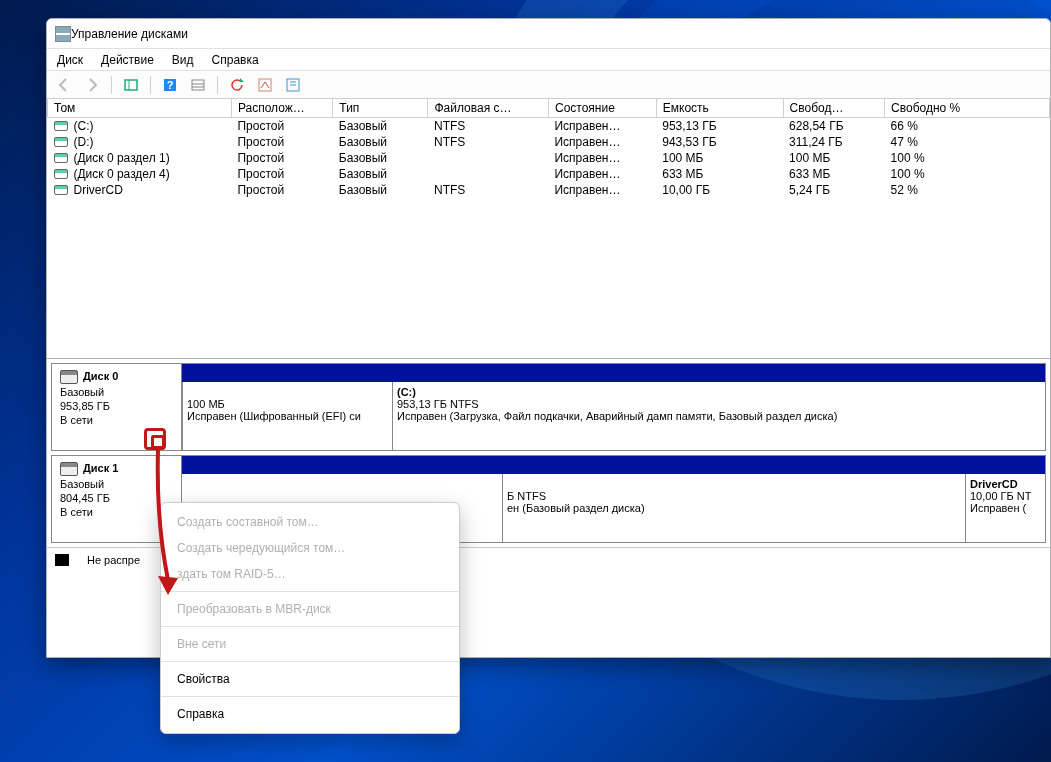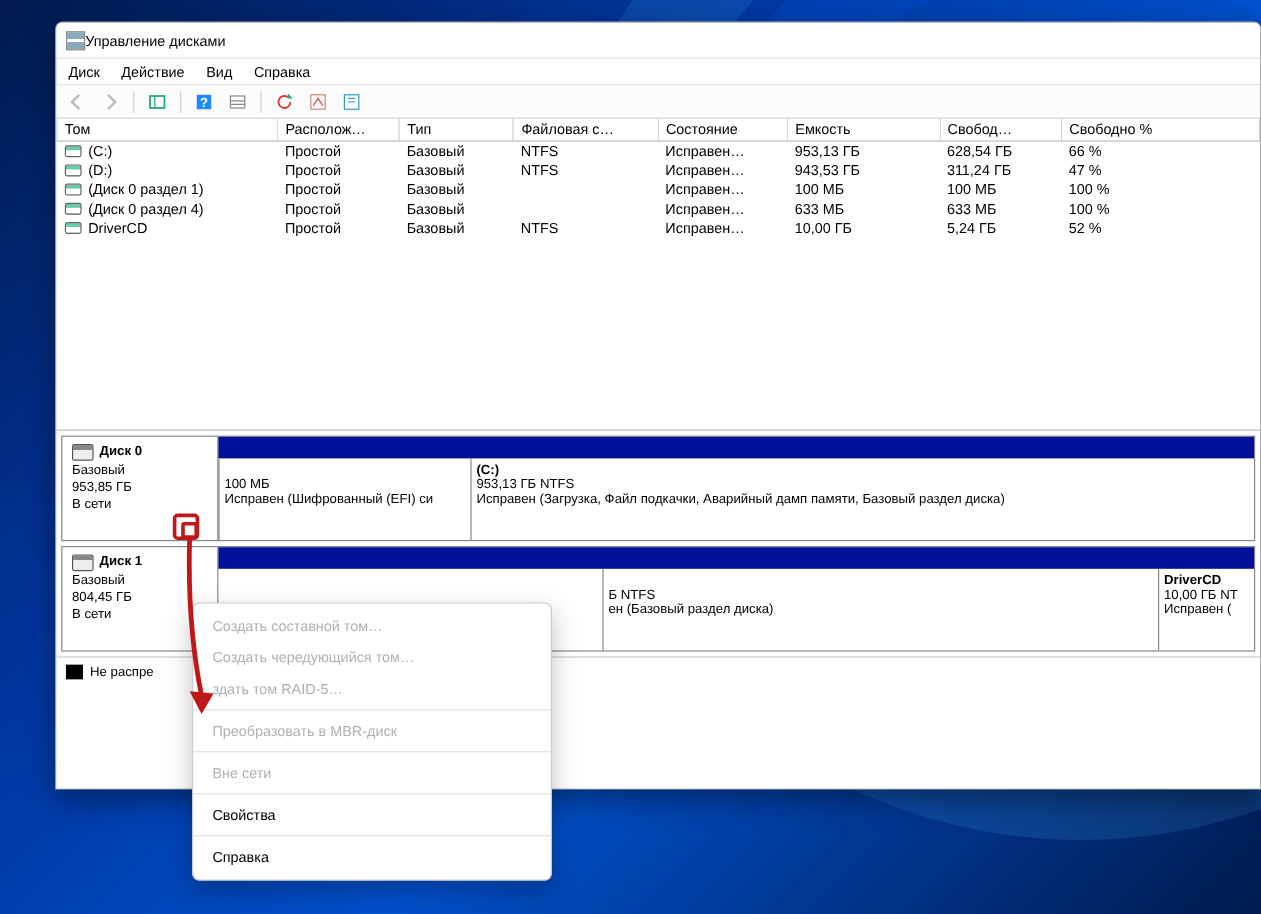--- a/index.html
+++ b/index.html
@@ -176,21 +176,21 @@
   }
   .part .pname { font-weight: bold; }
   .bars-inner {
     display: flex;
     flex: 1;
   }
 
   .legend-row {
     display: flex;
     align-items: center;
-    gap: 6px;
+    gap: 18px;
     padding: 6px 8px;
     font-size: 11px;
     border-top: 1px solid #ccc;
   }
   .legend-sw {
     width: 14px; height: 12px;
     background: #000;
     border: 1px solid #000;
   }
 

